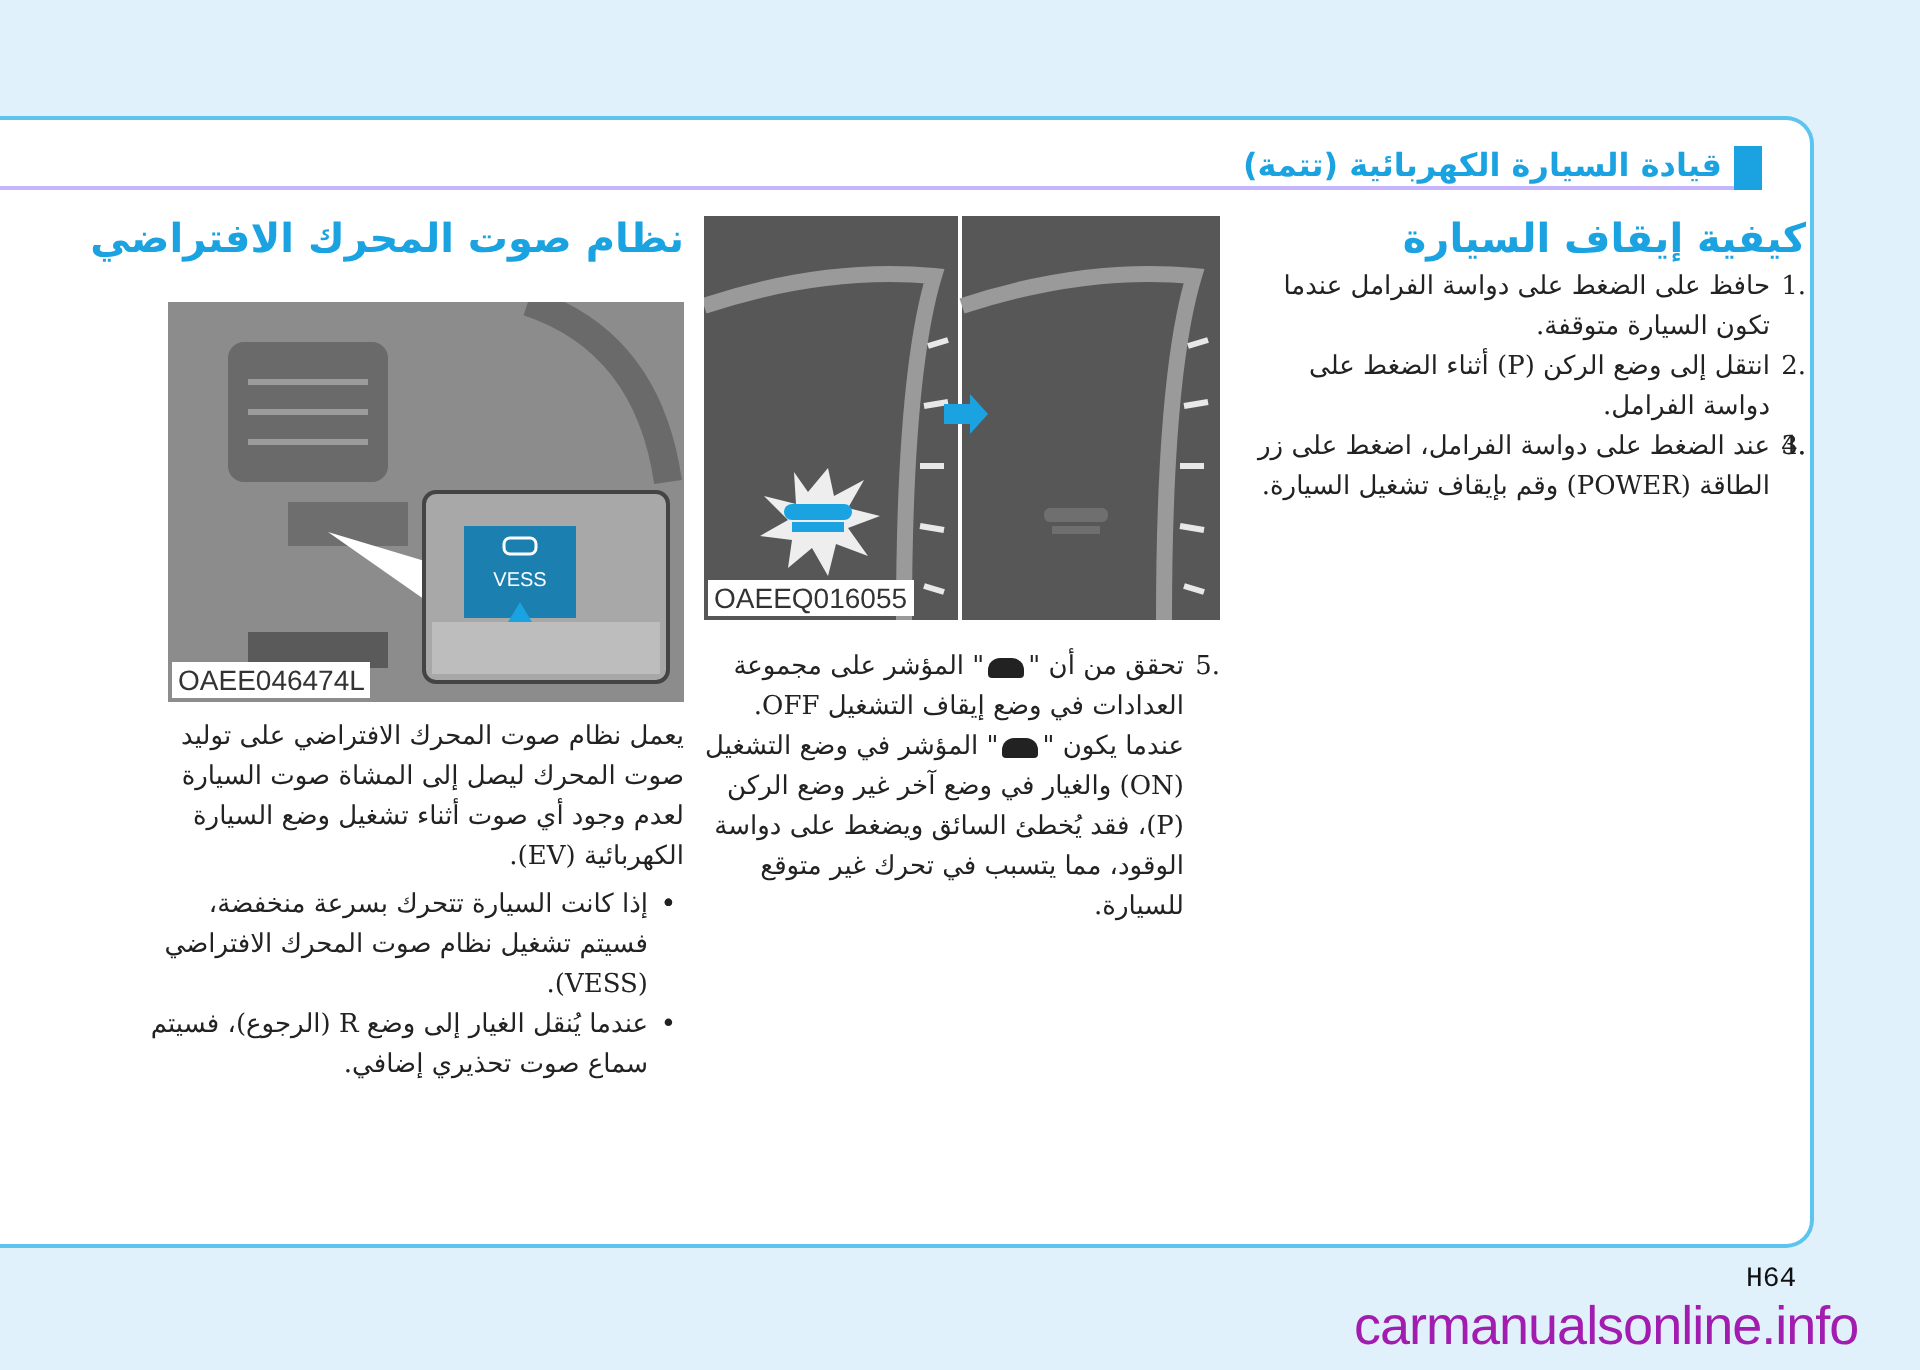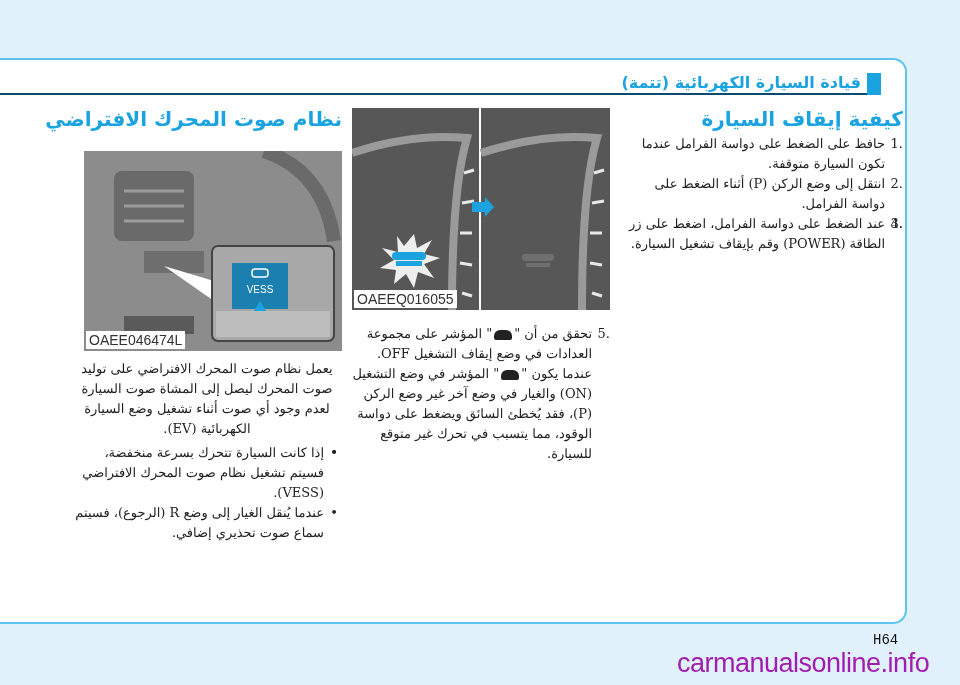--- a/index.html
+++ b/index.html
@@ -16,21 +16,21 @@
     width: 913px; height: 566px;
     background: #ffffff;
     border: 2px solid #5cc4ee;
     border-left: none;
     border-radius: 0 14px 14px 0;
     box-sizing: border-box;
   }
   .title-bar {
     position: absolute;
     left: 6px; top: 13px; width: 881px; height: 22px;
-    border-bottom: 2px solid #0c4a6e;
+    border-bottom: 2px solid #c4b5fd;
     box-sizing: border-box;
   }
   .title-block {
     position: absolute; right: 0; top: 0;
     width: 14px; height: 22px; background: #1aa3e0;
   }
   .title-text {
     position: absolute; right: 20px; top: 0;
     font-family: "DejaVu Sans", sans-serif;
     font-weight: bold; font-size: 16px; line-height: 20px;
@@ -159,21 +159,21 @@
       <polygon points="80,115 130,150 130,130" fill="#ffffff"></polygon>
       <rect x="128" y="95" width="122" height="95" rx="6" fill="#a8a8a8" stroke="#444" stroke-width="2"></rect>
       <rect x="148" y="112" width="56" height="46" fill="#1b7fb0"></rect>
       <text x="176" y="142" font-family="Liberation Sans, sans-serif" font-size="10" fill="#ffffff" text-anchor="middle">VESS</text>
       <rect x="168" y="118" width="16" height="8" rx="3" fill="none" stroke="#ffffff" stroke-width="1.5"></rect>
       <polygon points="170,160 176,150 182,160 179,160 179,168 173,168 173,160" fill="#1aa3e0"></polygon>
       <rect x="132" y="160" width="114" height="26" fill="#bdbdbd"></rect>
     </svg>
     <div class="fig-code">OAEE046474L</div>
   </div>
-  <p class="body" style="margin-top:8px;text-align:center;">يعمل نظام صوت المحرك الافتراضي على توليد صوت المحرك ليصل إلى المشاة صوت السيارة لعدم وجود أي صوت أثناء تشغيل وضع السيارة الكهربائية (EV).</p>
+  <p class="body" style="margin-top:8px;">يعمل نظام صوت المحرك الافتراضي على توليد صوت المحرك ليصل إلى المشاة صوت السيارة لعدم وجود أي صوت أثناء تشغيل وضع السيارة الكهربائية (EV).</p>
   <ul class="bullets">
     <li><span class="dot">•</span></li>
     <li><span class="dot">•</span><span>إذا كانت السيارة تتحرك بسرعة منخفضة، فسيتم تشغيل نظام صوت المحرك الافتراضي (VESS).</span></li>
     <li><span class="dot">•</span><span>عندما يُنقل الغيار إلى وضع R (الرجوع)، فسيتم سماع صوت تحذيري إضافي.</span></li>
   </ul>
 </div>
 
 <div class="page-num">H64</div>
 <div class="watermark">carmanualsonline.info</div>
 

